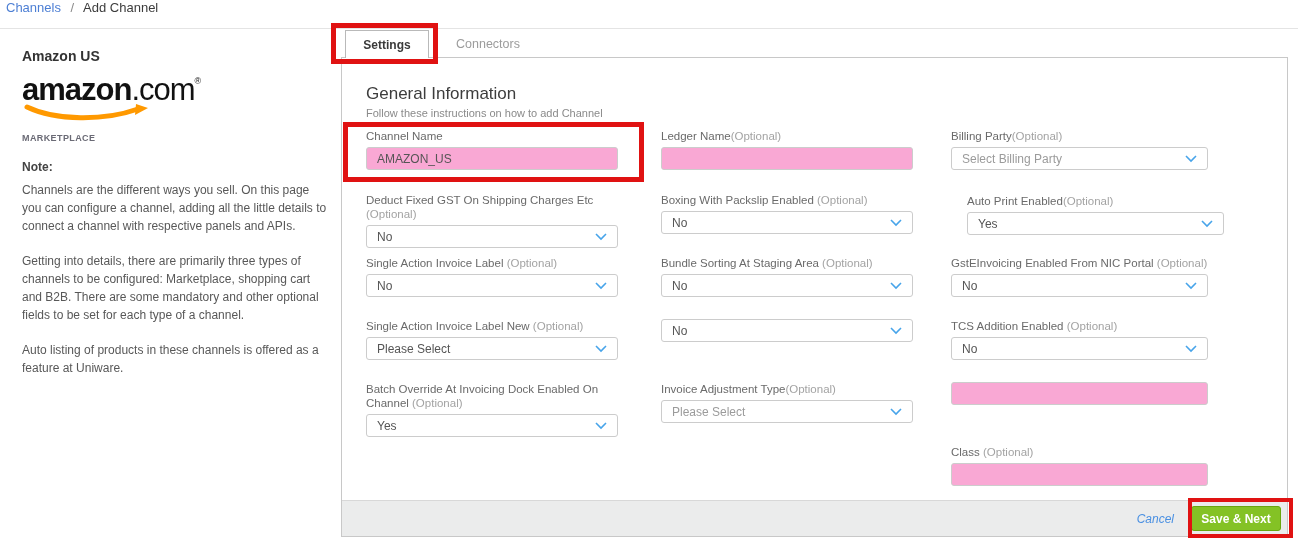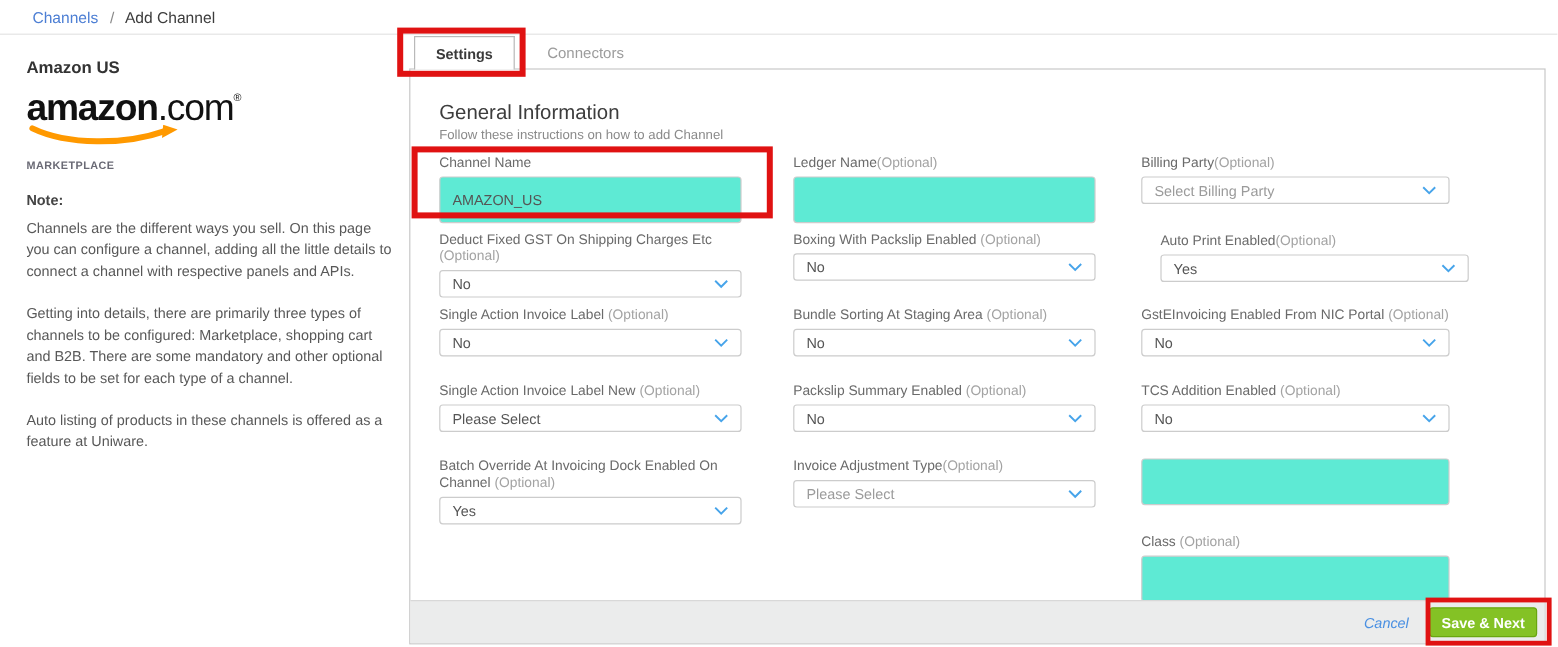--- a/index.html
+++ b/index.html
@@ -2,21 +2,21 @@
 <html><head>
 <meta charset="utf-8">
 <style>
   * { box-sizing: border-box; margin: 0; padding: 0; }
   html,body { width:1298px; height:539px; background:#fff; overflow:hidden;
     font-family:"Liberation Sans", sans-serif; }
   body { position:relative; }
 
   
   .header { position:absolute; left:0; top:0; width:1298px; height:29px;
-    border-bottom:1px solid #e4e4e4; display:flex; align-items:center; padding-left:27px; }
+    border-bottom:1px solid #e4e4e4; display:flex; padding-left:6px; }
   .crumb { font-size:13px; }
   .crumb-link { color:#4d7fd4; cursor:pointer; }
   .crumb-sep { color:#8a8a8a; margin:0 6px; }
   .crumb-cur { color:#3c3c3c; }
 
   
   .sidebar { position:absolute; left:22px; top:48px; width:306px; }
   .channel-title { font-size:14px; font-weight:bold; color:#333; margin-bottom:9px; }
   .amazon-logo { position:relative; height:58px; }
   .amz-text { font-size:31px; letter-spacing:-1px; color:#111; line-height:34px; }
@@ -40,22 +40,22 @@
   
   .panel { position:absolute; left:341px; top:57px; width:947px; height:480px;
     background:#fff; border:1px solid #c8c8c8; }
   .section-title { position:absolute; left:24px; top:26px; font-size:17px; color:#3d3d3d; }
   .section-subtitle { position:absolute; left:24px; top:49px; font-size:11px; color:#8a8a8a; }
 
   
   .field { position:absolute; }
   .flabel { display:block; font-size:11.5px; color:#6a6a6a; line-height:14px; margin-bottom:4px; }
   .opt { color:#a3a3a3; }
-  .tinput { width:100%; height:39px; border:1px solid #ccc; border-radius:3px;
-    padding:0 10px; font-size:12px; color:#555; outline:none; background:#5eead4;
+  .tinput { width:100%; height:23px; border:1px solid #ccc; border-radius:3px;
+    padding:0 10px; font-size:12px; color:#555; outline:none; background:#f9a8d4;
     font-family:"Liberation Sans", sans-serif; }
   .select { width:100%; height:23px; border:1px solid #ccc; border-radius:3px;
     display:flex; align-items:center; justify-content:space-between;
     padding:0 10px; font-size:12px; color:#555; background:#fff; cursor:pointer; }
   .select .ph { color:#9b9b9b; }
   .chev { flex:0 0 auto; margin-left:6px; }
 
   
   .panel-footer { position:absolute; left:0; right:0; bottom:0; height:36px;
     background:#ebecec; border-top:1px solid #d8d8d8;
@@ -186,21 +186,20 @@
   <div class="field" style="left:24px; top:261px; width:252px;">
     <label class="flabel"><span>Single Action Invoice Label New</span><span class="opt"> (Optional)</span></label>
     <div class="select">
       <span>Please Select</span>
       <svg class="chev" width="12" height="8" viewBox="0 0 12 8">
           <path d="M1 1 L6 6 L11 1" stroke="#47a4ea" stroke-width="1.6" fill="none"></path>
         </svg>
     </div>
   </div>
   <div class="field" style="left:319px; top:261px; width:252px;">
-    <label class="flabel"><span>Packslip Summary Enabled</span><span class="opt"> (Optional)</span></label>
     <div class="select">
       <span>No</span>
       <svg class="chev" width="12" height="8" viewBox="0 0 12 8">
           <path d="M1 1 L6 6 L11 1" stroke="#47a4ea" stroke-width="1.6" fill="none"></path>
         </svg>
     </div>
   </div>
   <div class="field" style="left:609px; top:261px; width:257px;">
     <label class="flabel"><span>TCS Addition Enabled</span><span class="opt"> (Optional)</span></label>
     <div class="select">

